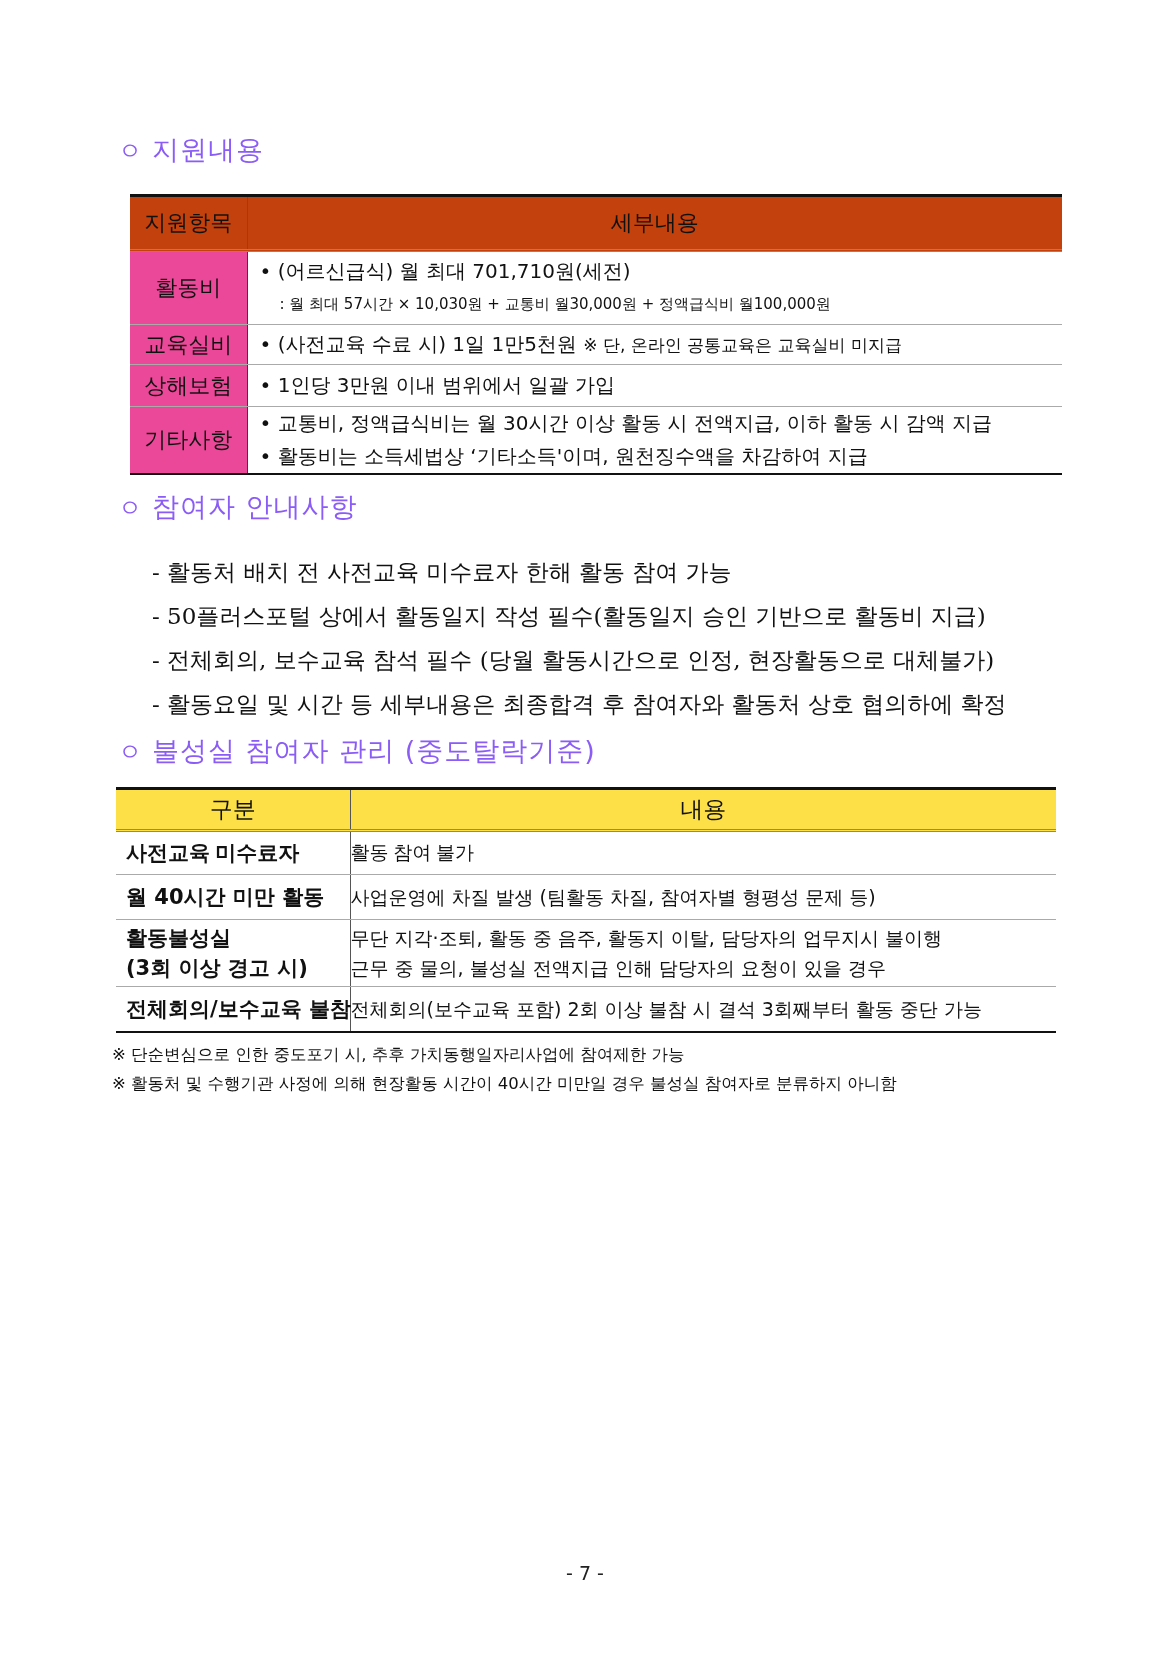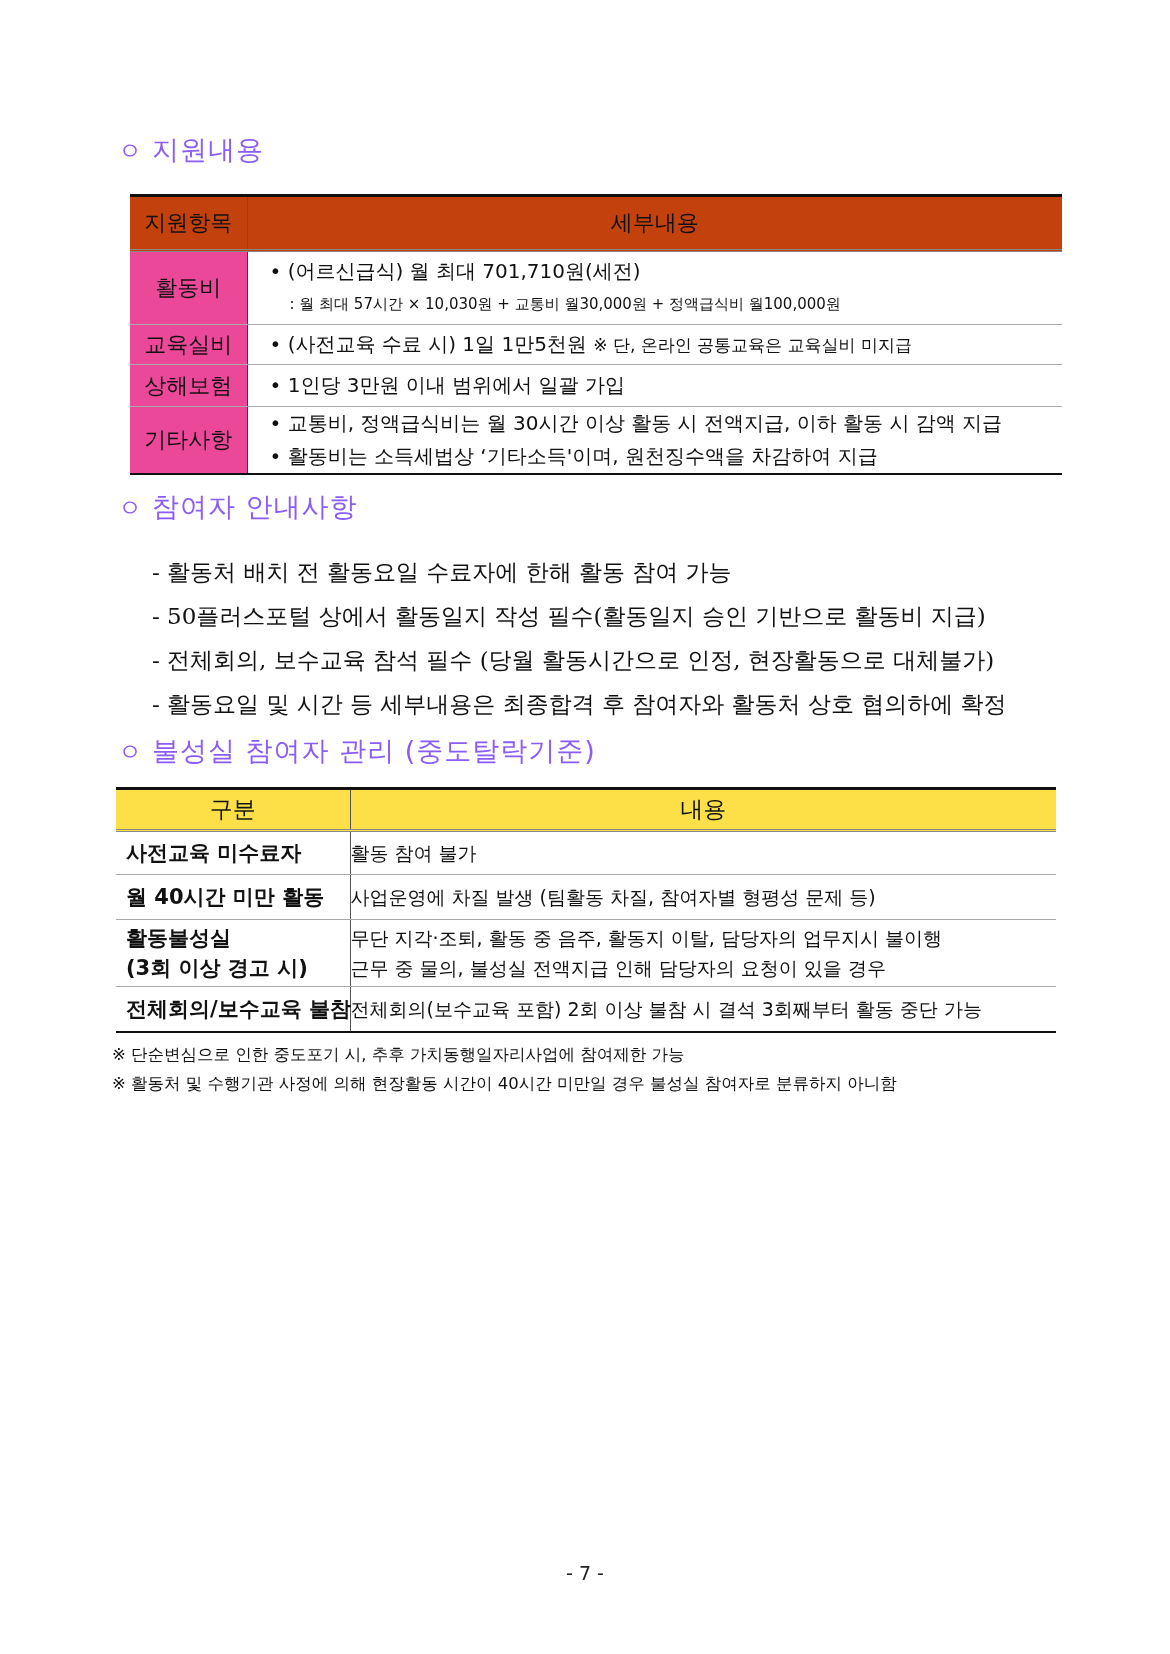--- a/index.html
+++ b/index.html
@@ -15,21 +15,21 @@
 
     table { border-collapse: collapse; position: absolute; table-layout: fixed; }
     td, th { padding: 0; vertical-align: middle; }
 
     
     #t1 { left: 130px; top: 194px; width: 932px; border-top: 3px solid #111; border-bottom: 2px solid #111; }
     #t1 .col1 { width: 117px; }
     #t1 th { background: #c2410c; font-weight: 400; font-size: 22px; height: 52px; border-bottom: 3px double #888; }
     #t1 th.c1 { border-right: 1px solid #555; }
     #t1 td.label { background: #ec4899; text-align: center; font-size: 22px; border-right: 1px solid #7f1d1d; }
-    #t1 td.body { padding-left: 22px; font-size: 20px; line-height: 33px; }
+    #t1 td.body { padding-left: 12px; font-size: 20px; line-height: 33px; }
     #t1 tr.row td { border-bottom: 1px solid #aaa; }
     #t1 tr.row-last td { border-bottom: none; }
     .sub { padding-left: 20px; font-size: 15px; }
     .note-inline { font-size: 17px; }
 
     .dash-list { position: absolute; left: 152px; font-family: "DejaVu Serif", "Liberation Serif", serif; font-size: 23px; line-height: 44px; white-space: nowrap; color: #111; }
 
     
     #t2 { left: 116px; top: 787px; width: 940px; border-top: 3px solid #111; border-bottom: 2px solid #111; }
     #t2 .col1 { width: 234px; }
@@ -88,21 +88,21 @@
       </td>
     </tr>
   </tbody>
 </table>
 
 <div class="section-title" style="top:489px;">
   <span class="bullet">ㅇ</span><span>참여자 안내사항</span>
 </div>
 
 <div class="dash-list" style="top:550px;">
-  <div>- 활동처 배치 전 활동요일 수료자에 한해 활동 참여 가능</div>
+  <div>- 활동처 배치 전 사전교육 미수료자 한해 활동 참여 가능</div>
   <div>- 50플러스포털 상에서 활동일지 작성 필수(활동일지 승인 기반으로 활동비 지급)</div>
   <div>- 전체회의, 보수교육 참석 필수 (당월 활동시간으로 인정, 현장활동으로 대체불가)</div>
   <div>- 활동요일 및 시간 등 세부내용은 최종합격 후 참여자와 활동처 상호 협의하에 확정</div>
 </div>
 
 <div class="section-title" style="top:733px;">
   <span class="bullet">ㅇ</span><span>불성실 참여자 관리 (중도탈락기준)</span>
 </div>
 
 <table id="t2">
@@ -110,21 +110,21 @@
       <col class="col1">
       <col>
     </colgroup>
   <thead>
     <tr>
       <th class="c1">구분</th>
       <th>내용</th>
     </tr>
   </thead>
   <tbody>
-    <tr style="height:44px;">
+    <tr style="height:44px;font-family:Liberation Serif, serif;">
       <td class="label">사전교육 미수료자</td>
       <td class="body">활동 참여 불가</td>
     </tr>
     <tr style="height:45px;">
       <td class="label">월 40시간 미만 활동</td>
       <td class="body">사업운영에 차질 발생 (팀활동 차질, 참여자별 형평성 문제 등)</td>
     </tr>
     <tr style="height:67px;">
       <td class="label" style="line-height:30px;">
         <div>활동불성실</div>

